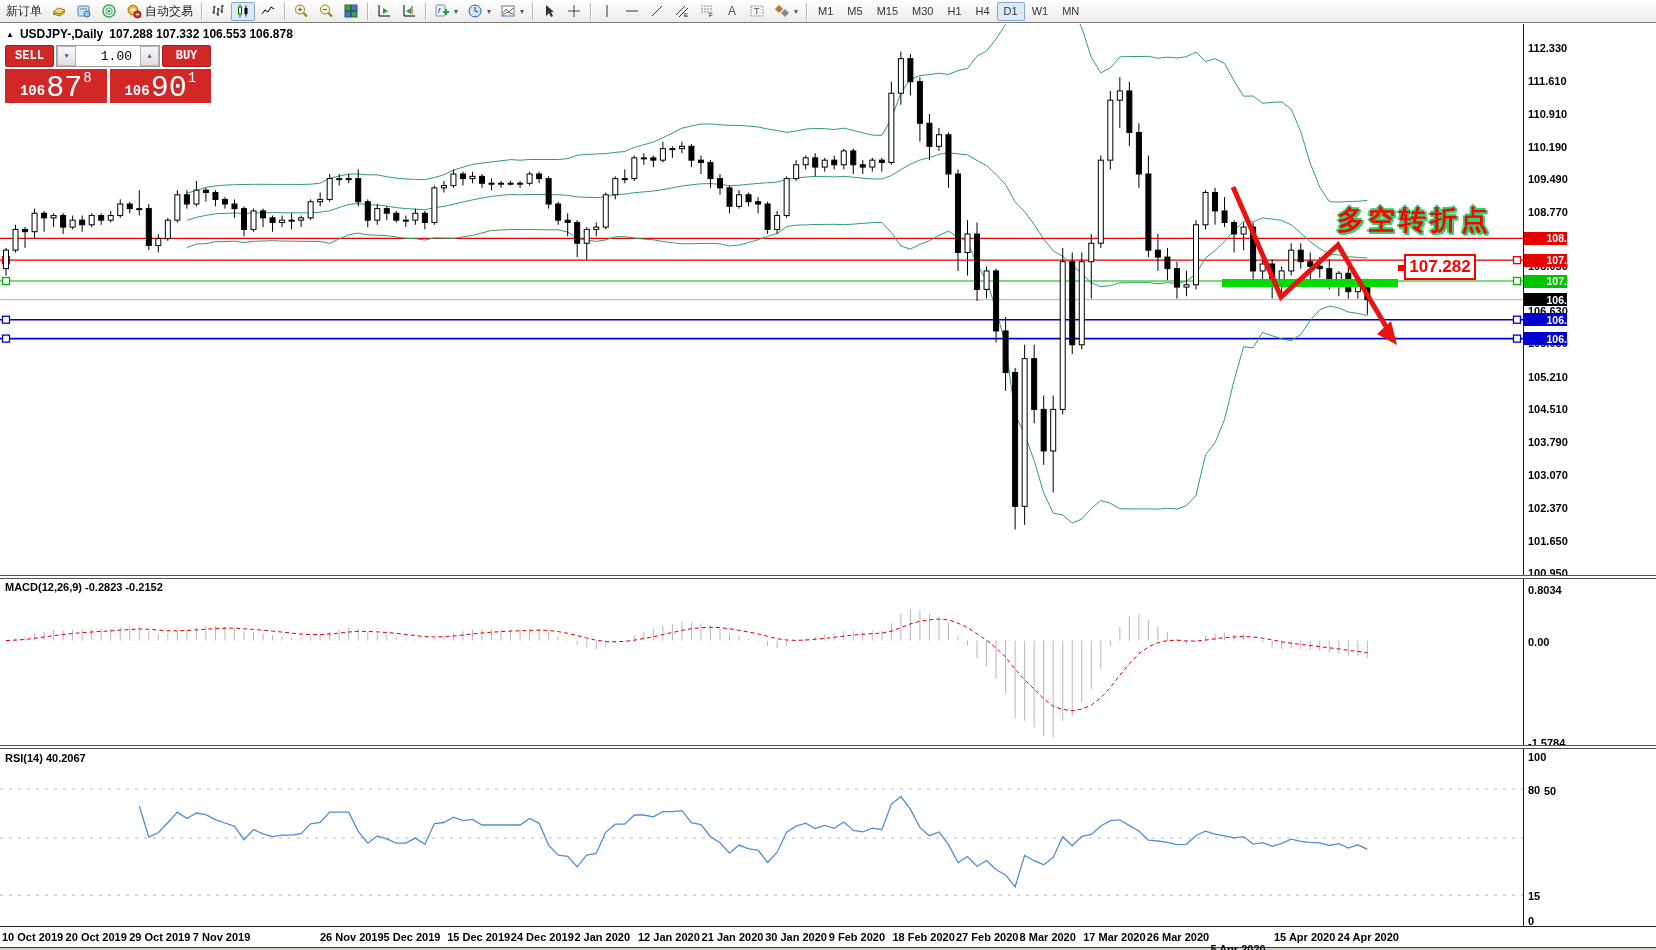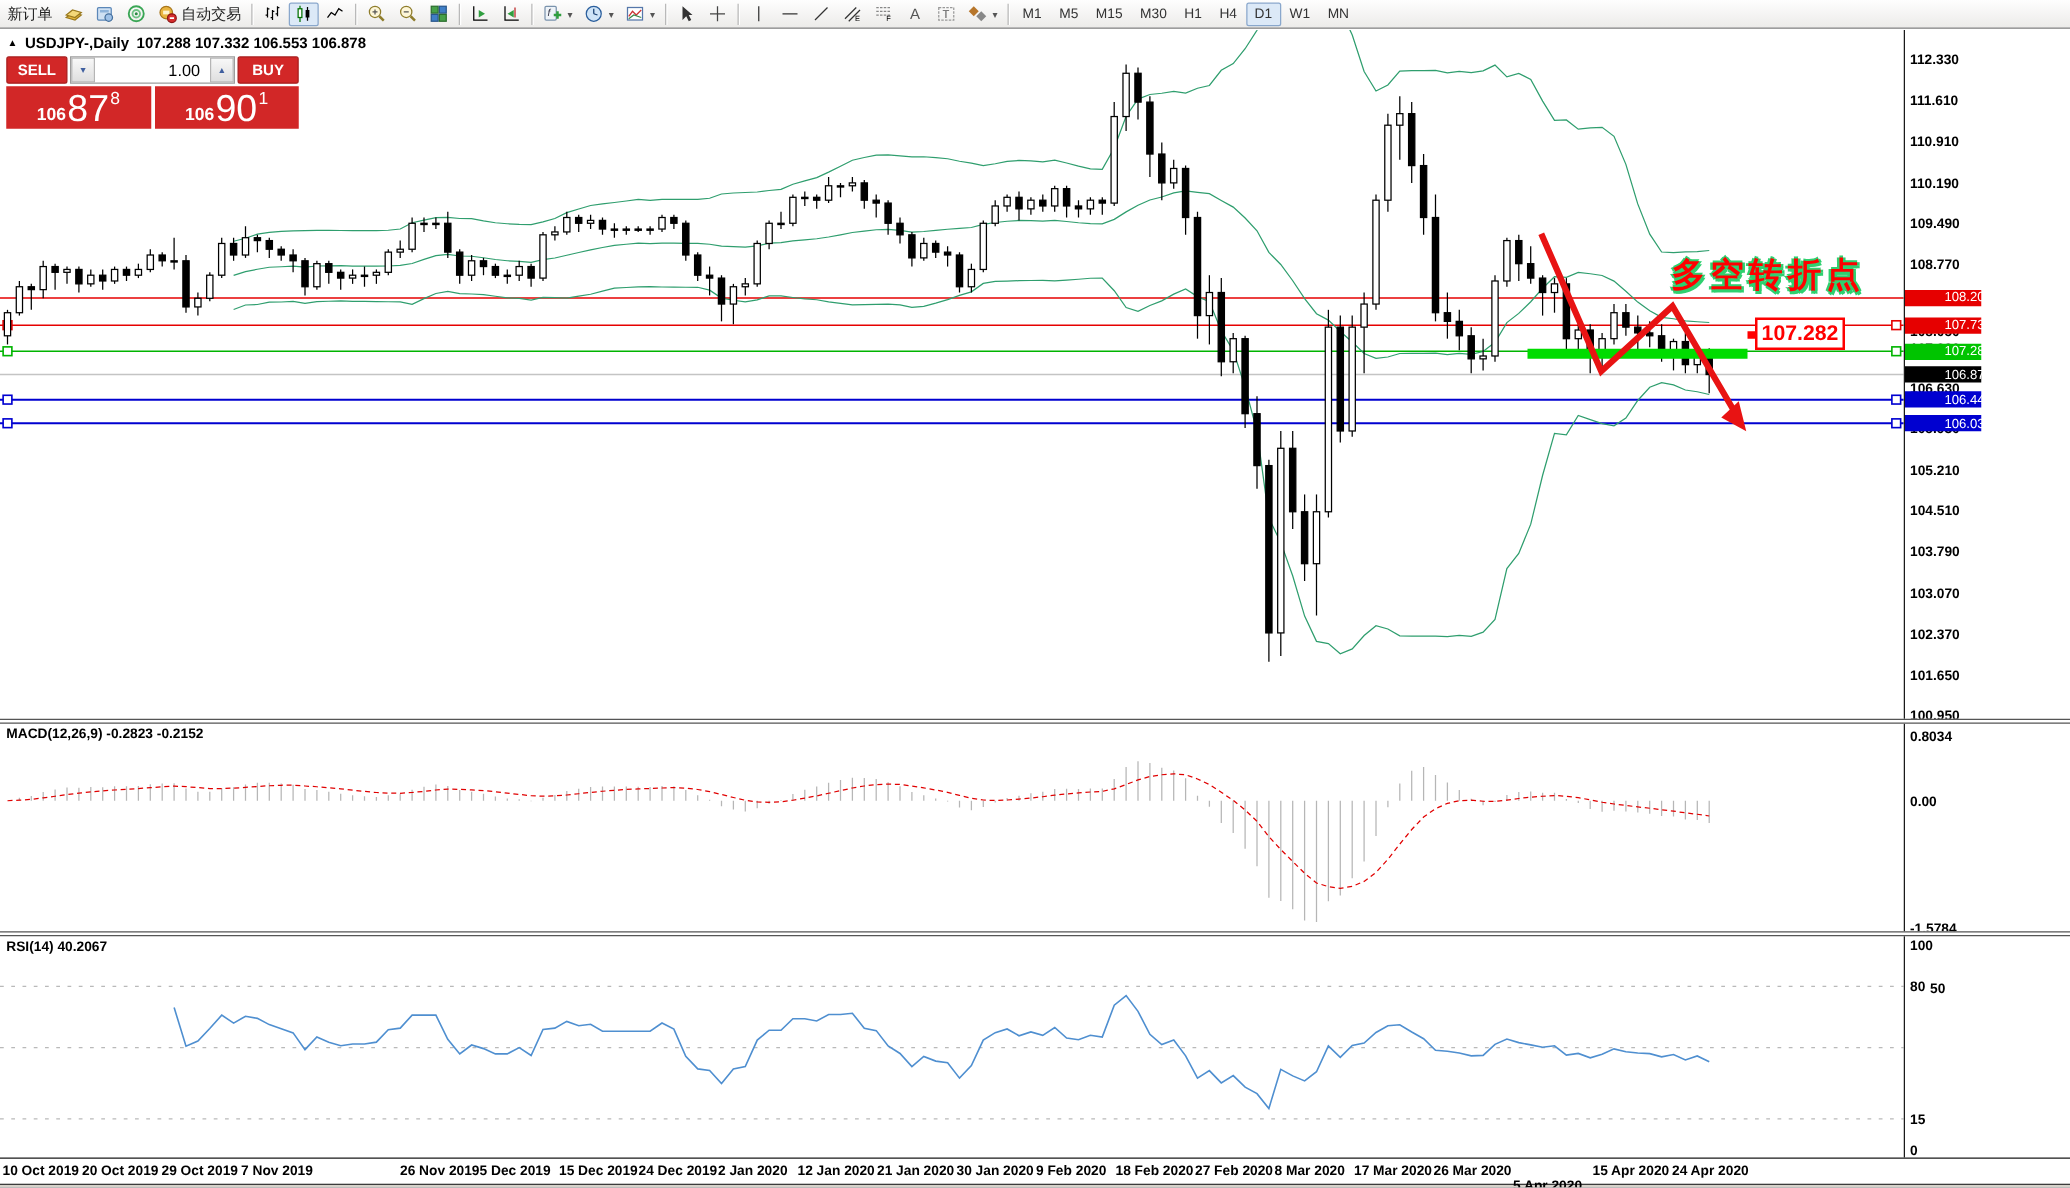--- a/index.html
+++ b/index.html
@@ -21,32 +21,32 @@
   .vaxis-line{position:absolute;left:1523px;top:24px;width:1px;height:902px;background:#1a1a1a;z-index:2;}
   .sepbar{position:absolute;left:0;width:1656px;height:4px;background:#fff;
     border-top:1px solid #555;border-bottom:1px solid #555;z-index:4;}
   .bottom-strip{position:absolute;left:0;top:947px;width:1656px;height:3px;background:#d6d2ca;border-top:1px solid #3c3c3c;}
   .chart-header{position:absolute;left:6px;top:27px;z-index:6;font-size:12px;font-weight:700;color:#000;
     display:flex;gap:6px;align-items:center;}
   .chart-header .tri{font-size:8px;}
   svg.layer{position:absolute;left:0;z-index:1;}
   
   .ptick{position:absolute;left:1528px;font-size:11px;font-weight:700;color:#000;height:12px;line-height:12px;z-index:2;}
-  .pbadge{position:absolute;left:1524px;width:61px;height:13px;z-index:3;color:#fff;
-    font-size:10.5px;font-weight:400;display:flex;align-items:center;justify-content:center;padding-left:40px;}
+  .pbadge{position:absolute;left:1524px;width:43px;height:13px;z-index:3;color:#fff;
+    font-size:10.5px;font-weight:700;display:flex;align-items:center;justify-content:center;padding-left:40px;}
   .dlabel{position:absolute;top:931px;font-size:11px;font-weight:700;color:#000;white-space:nowrap;}
   .panel-label{position:absolute;left:5px;font-size:11px;font-weight:700;color:#000;z-index:3;}
   
   .cn-note{position:absolute;left:1337px;top:202px;z-index:5;font-size:27px;font-weight:700;color:#ff0000;
     letter-spacing:4px;text-shadow:2px 0 0 #2fd06f,-2px 0 0 #2fd06f,0 2px 0 #2fd06f,0 -2px 0 #2fd06f,2px 2px 0 #2fd06f;}
   .price-callout{position:absolute;left:1404px;top:254px;width:72px;height:26px;z-index:5;background:#fff;
     border:2px solid #f00;color:#f00;font-size:17px;font-weight:700;display:flex;align-items:center;justify-content:center;}
   .callout-anchor{position:absolute;left:-8px;top:9px;width:6px;height:6px;background:#f00;}
   
-  .trade-panel{position:absolute;left:5px;top:45px;width:234px;z-index:7;font-family:Liberation Sans, sans-serif;}
+  .trade-panel{position:absolute;left:5px;top:45px;width:206px;z-index:7;font-family:Liberation Mono, monospace;}
   .tp-row1{display:flex;gap:2px;height:22px;}
   .tp-btn{background:#d22727;border:1px solid #a81d1d;color:#fff;font-size:12px;font-weight:700;
     display:flex;align-items:center;justify-content:center;border-radius:2px;}
   .tp-sell,.tp-buy{width:49px;}
   .tp-vol{flex:1;display:flex;border:1px solid #9d9d9d;background:#fff;}
   .spin{width:19px;background:linear-gradient(#f8f8f8,#dfdfdf);border:1px solid #b5b5b5;
     font-size:7px;color:#3f5f9f;display:flex;align-items:center;justify-content:center;}
   .vol-val{flex:1;font-size:13px;color:#000;display:flex;align-items:center;justify-content:flex-end;padding-right:8px;}
   .tp-row2{display:flex;gap:3px;margin-top:2px;height:34px;}
   .tp-price{flex:1;background:#d22727;color:#fff;display:flex;align-items:flex-end;justify-content:center;padding-bottom:2px;}

